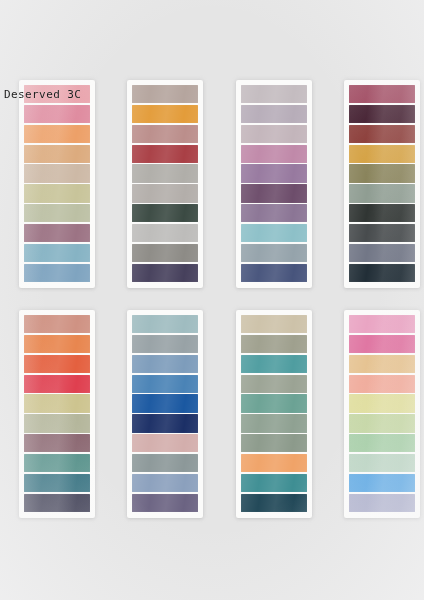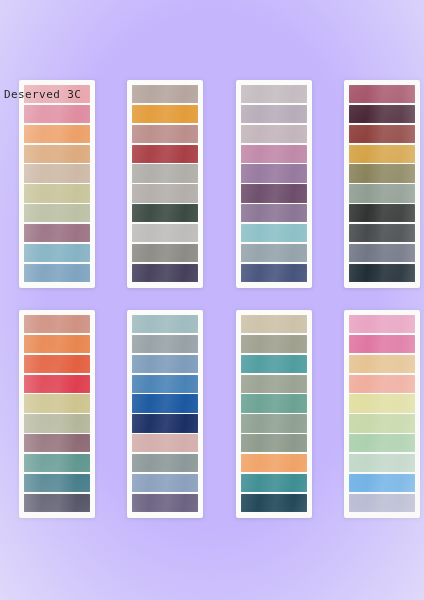--- a/index.html
+++ b/index.html
@@ -100,21 +100,21 @@
     inset: 0;
     pointer-events: none;
     background: radial-gradient(ellipse at 50% 45%,
                 rgba(255,255,255,0) 55%,
                 rgba(246,246,247,0.55) 100%);
   }
 </style>
 </head>
 <body>
 
-<div id="product-photo" style="background: #c4b5fd;">
+<div id="product-photo" style="background: #e5e5e5;">
 
   <div class="palette-grid">
 
     <div class="palette-strip col-0 row-0" style="background: rgb(251, 251, 250);">
       <div class="swatch" style="background-color: rgb(233, 163, 172);"></div>
       <div class="swatch" style="background-color: rgb(223, 139, 159);"></div>
       <div class="swatch" style="background-color: rgb(237, 160, 104);"></div>
       <div class="swatch" style="background-color: rgb(220, 171, 126);"></div>
       <div class="swatch" style="background-color: rgb(205, 185, 166);"></div>
       <div class="swatch" style="background-color: rgb(200, 196, 154);"></div>

